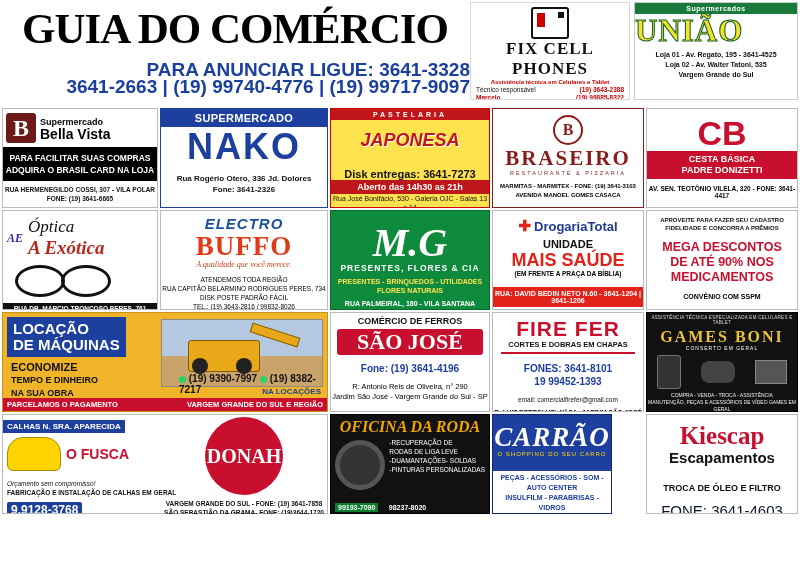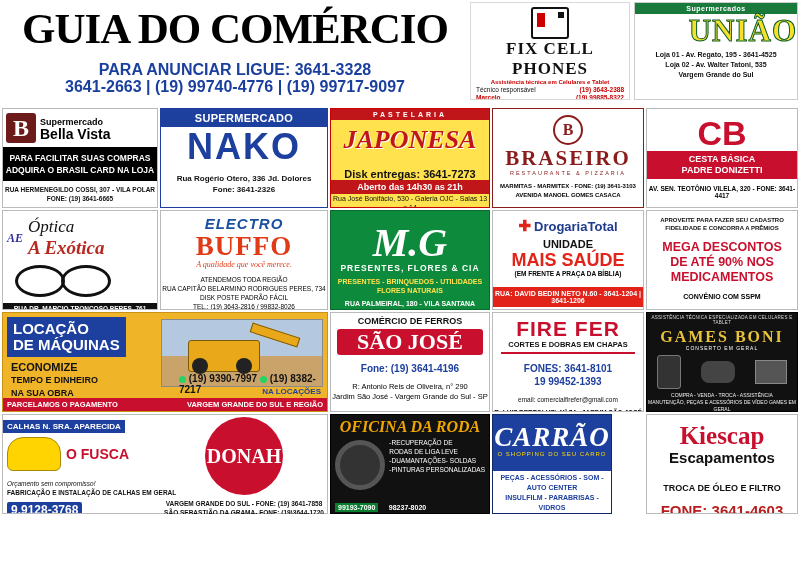--- a/index.html
+++ b/index.html
@@ -14,54 +14,54 @@
   .bold{font-weight:bold;}
 
   
   #hdr-title{left:0;top:0;width:470px;height:100px;background:#fff;}
   #hdr-title .guia{
     font-family:"Liberation Serif", serif;
     font-weight:bold;font-size:43px;letter-spacing:-1px;
     text-align:center;line-height:46px;margin-top:6px;color:#000;
   }
   #hdr-title .ligue{
-    text-align:center;font-size:16px;font-weight:bold;color:#1a3f9e;margin-top:9px;line-height:17px;
+    text-align:right;font-size:19px;font-weight:bold;color:#1a3f9e;margin-top:9px;line-height:17px;
   }
   #hdr-fix{left:470px;top:2px;width:160px;height:98px;background:#fff;border:1px solid #d9d9d9;}
   #hdr-uniao{left:634px;top:2px;width:164px;height:98px;background:#ffffff;border:1px solid #ccc;}
 
   
   .fix-name{font-family:"Liberation Serif",serif;font-weight:bold;font-size:17px;letter-spacing:1px;text-align:center;color:#111;}
   .fix-sub{color:#c00;font-size:6px;text-align:center;font-weight:bold;}
   .fix-line{font-size:6.5px;color:#111;}
   .fix-red{color:#c00;font-weight:bold;}
 
   
   .uniao-top{background:#1a7a3c;color:#fff;font-size:7px;font-weight:bold;text-align:center;letter-spacing:.5px;padding:2px 0;}
-  .uniao-word{font-family:"Liberation Serif",serif;font-weight:bold;font-size:31px;color:#f5e02a;-webkit-text-stroke:1px #0a5c2a;text-align:right;line-height:34px;letter-spacing:1px;}
+  .uniao-word{font-family:"Liberation Serif",serif;font-weight:bold;font-size:31px;color:#f5e02a;-webkit-text-stroke:1px #0a5c2a;text-align:left;line-height:34px;letter-spacing:1px;}
   .uniao-foot{font-size:7px;font-weight:bold;text-align:center;line-height:10px;color:#111;}
 
   
   #bella{left:2px;top:108px;width:156px;height:100px;background:#fff;border:1px solid #bbb;}
   .bella-head{display:flex;align-items:center;padding:4px 3px 0 3px;}
   .bella-B{width:30px;height:30px;background:#6d1a1a;color:#fff;font-family:"Liberation Serif",serif;font-weight:bold;font-size:24px;display:flex;align-items:center;justify-content:center;border-radius:3px;}
   .bella-txt{margin-left:4px;line-height:12px;}
   .bella-black{background:#000;color:#fff;font-weight:bold;font-size:8.5px;text-align:center;padding:5px 2px;line-height:12px;margin-top:4px;}
   .bella-foot{font-size:6.5px;font-weight:bold;text-align:center;line-height:9px;margin-top:4px;color:#111;}
 
   
   #nako{left:160px;top:108px;width:168px;height:100px;background:#fff;border:1px solid #1e3fa0;}
   .nako-top{background:#1d3f9e;color:#fff;font-weight:bold;font-size:11px;text-align:center;padding:3px 0;letter-spacing:.3px;}
   .nako-word{font-family:"Liberation Sans",sans-serif;font-weight:bold;font-size:36px;color:#1d3f9e;text-align:center;line-height:40px;letter-spacing:2px;}
   .nako-foot{font-size:8px;font-weight:bold;text-align:center;line-height:11px;color:#111;}
 
   
   #japo{left:330px;top:108px;width:160px;height:100px;background:#ffe24d;border:1px solid #c00;}
   .japo-strip{background:#c0161a;color:#fff;font-size:7px;font-weight:bold;text-align:center;letter-spacing:3px;padding:2px 0;}
-  .japo-word{font-family:Liberation Serif, serif;font-style:italic;font-weight:bold;font-size:26px;color:#c0161a;text-align:center;line-height:28px;text-shadow:1px 1px 0 #fff;}
+  .japo-word{font-family:Liberation Sans, sans-serif;font-style:italic;font-weight:bold;font-size:18px;color:#c0161a;text-align:center;line-height:28px;text-shadow:1px 1px 0 #fff;}
   .japo-b{background:#c0161a;color:#fff;font-size:9px;font-weight:bold;text-align:center;padding:2px 0;}
   .japo-l{font-size:7px;text-align:center;color:#111;line-height:9px;}
 
   
   #bras{left:492px;top:108px;width:152px;height:100px;background:#fff;border:1px solid #8a1c1c;}
   .bras-circ{width:26px;height:26px;border:2px solid #8a1c1c;border-radius:50%;color:#8a1c1c;font-family:"Liberation Serif",serif;font-weight:bold;font-size:16px;display:flex;align-items:center;justify-content:center;margin:6px auto 2px;}
   .bras-word{font-family:"Liberation Serif",serif;font-weight:bold;font-size:21px;color:#8a1c1c;text-align:center;letter-spacing:2px;line-height:23px;}
   .bras-sub{font-size:5.5px;text-align:center;color:#8a1c1c;letter-spacing:2px;}
   .bras-foot{font-size:6px;font-weight:bold;text-align:center;line-height:9px;margin-top:6px;}
 
@@ -153,21 +153,21 @@
 
   #carrao{left:492px;top:414px;width:120px;height:100px;background:#1d3f9e;border:1px solid #102a6b;color:#fff;}
   .cr-word{font-family:"Liberation Serif",serif;font-weight:bold;font-style:italic;font-size:27px;text-align:center;color:#fff;line-height:28px;letter-spacing:1px;}
   .cr-sub{font-size:6px;text-align:center;color:#ffd700;letter-spacing:1px;}
   .cr-white{background:#fff;color:#1d3f9e;font-size:7px;font-weight:bold;text-align:center;padding:2px 0;margin:3px 0;line-height:10px;}
 
   #kies{left:646px;top:414px;width:152px;height:100px;background:#fff;border:1px solid #bbb;}
   .ki-word{color:#c8102e;font-family:"Liberation Serif",serif;font-weight:bold;font-size:25px;line-height:26px;text-align:center;}
   .ki-sub{font-weight:bold;font-size:15px;text-align:center;color:#111;line-height:17px;}
   .ki-l{font-size:9px;font-weight:bold;text-align:center;color:#111;line-height:12px;}
-  .ki-ph{font-size:15px;font-weight:bold;text-align:center;color:#b91c1c;}
+  .ki-ph{font-size:15px;font-weight:normal;text-align:center;color:#0f172a;}
 
   .wa{display:inline-block;width:7px;height:7px;background:#25d366;border-radius:50%;vertical-align:-1px;}
 </style>
 </head>
 <body>
 
 <div class="page">
 
   <div class="ad" id="hdr-title">
     <div class="guia">GUIA DO COMÉRCIO</div>

